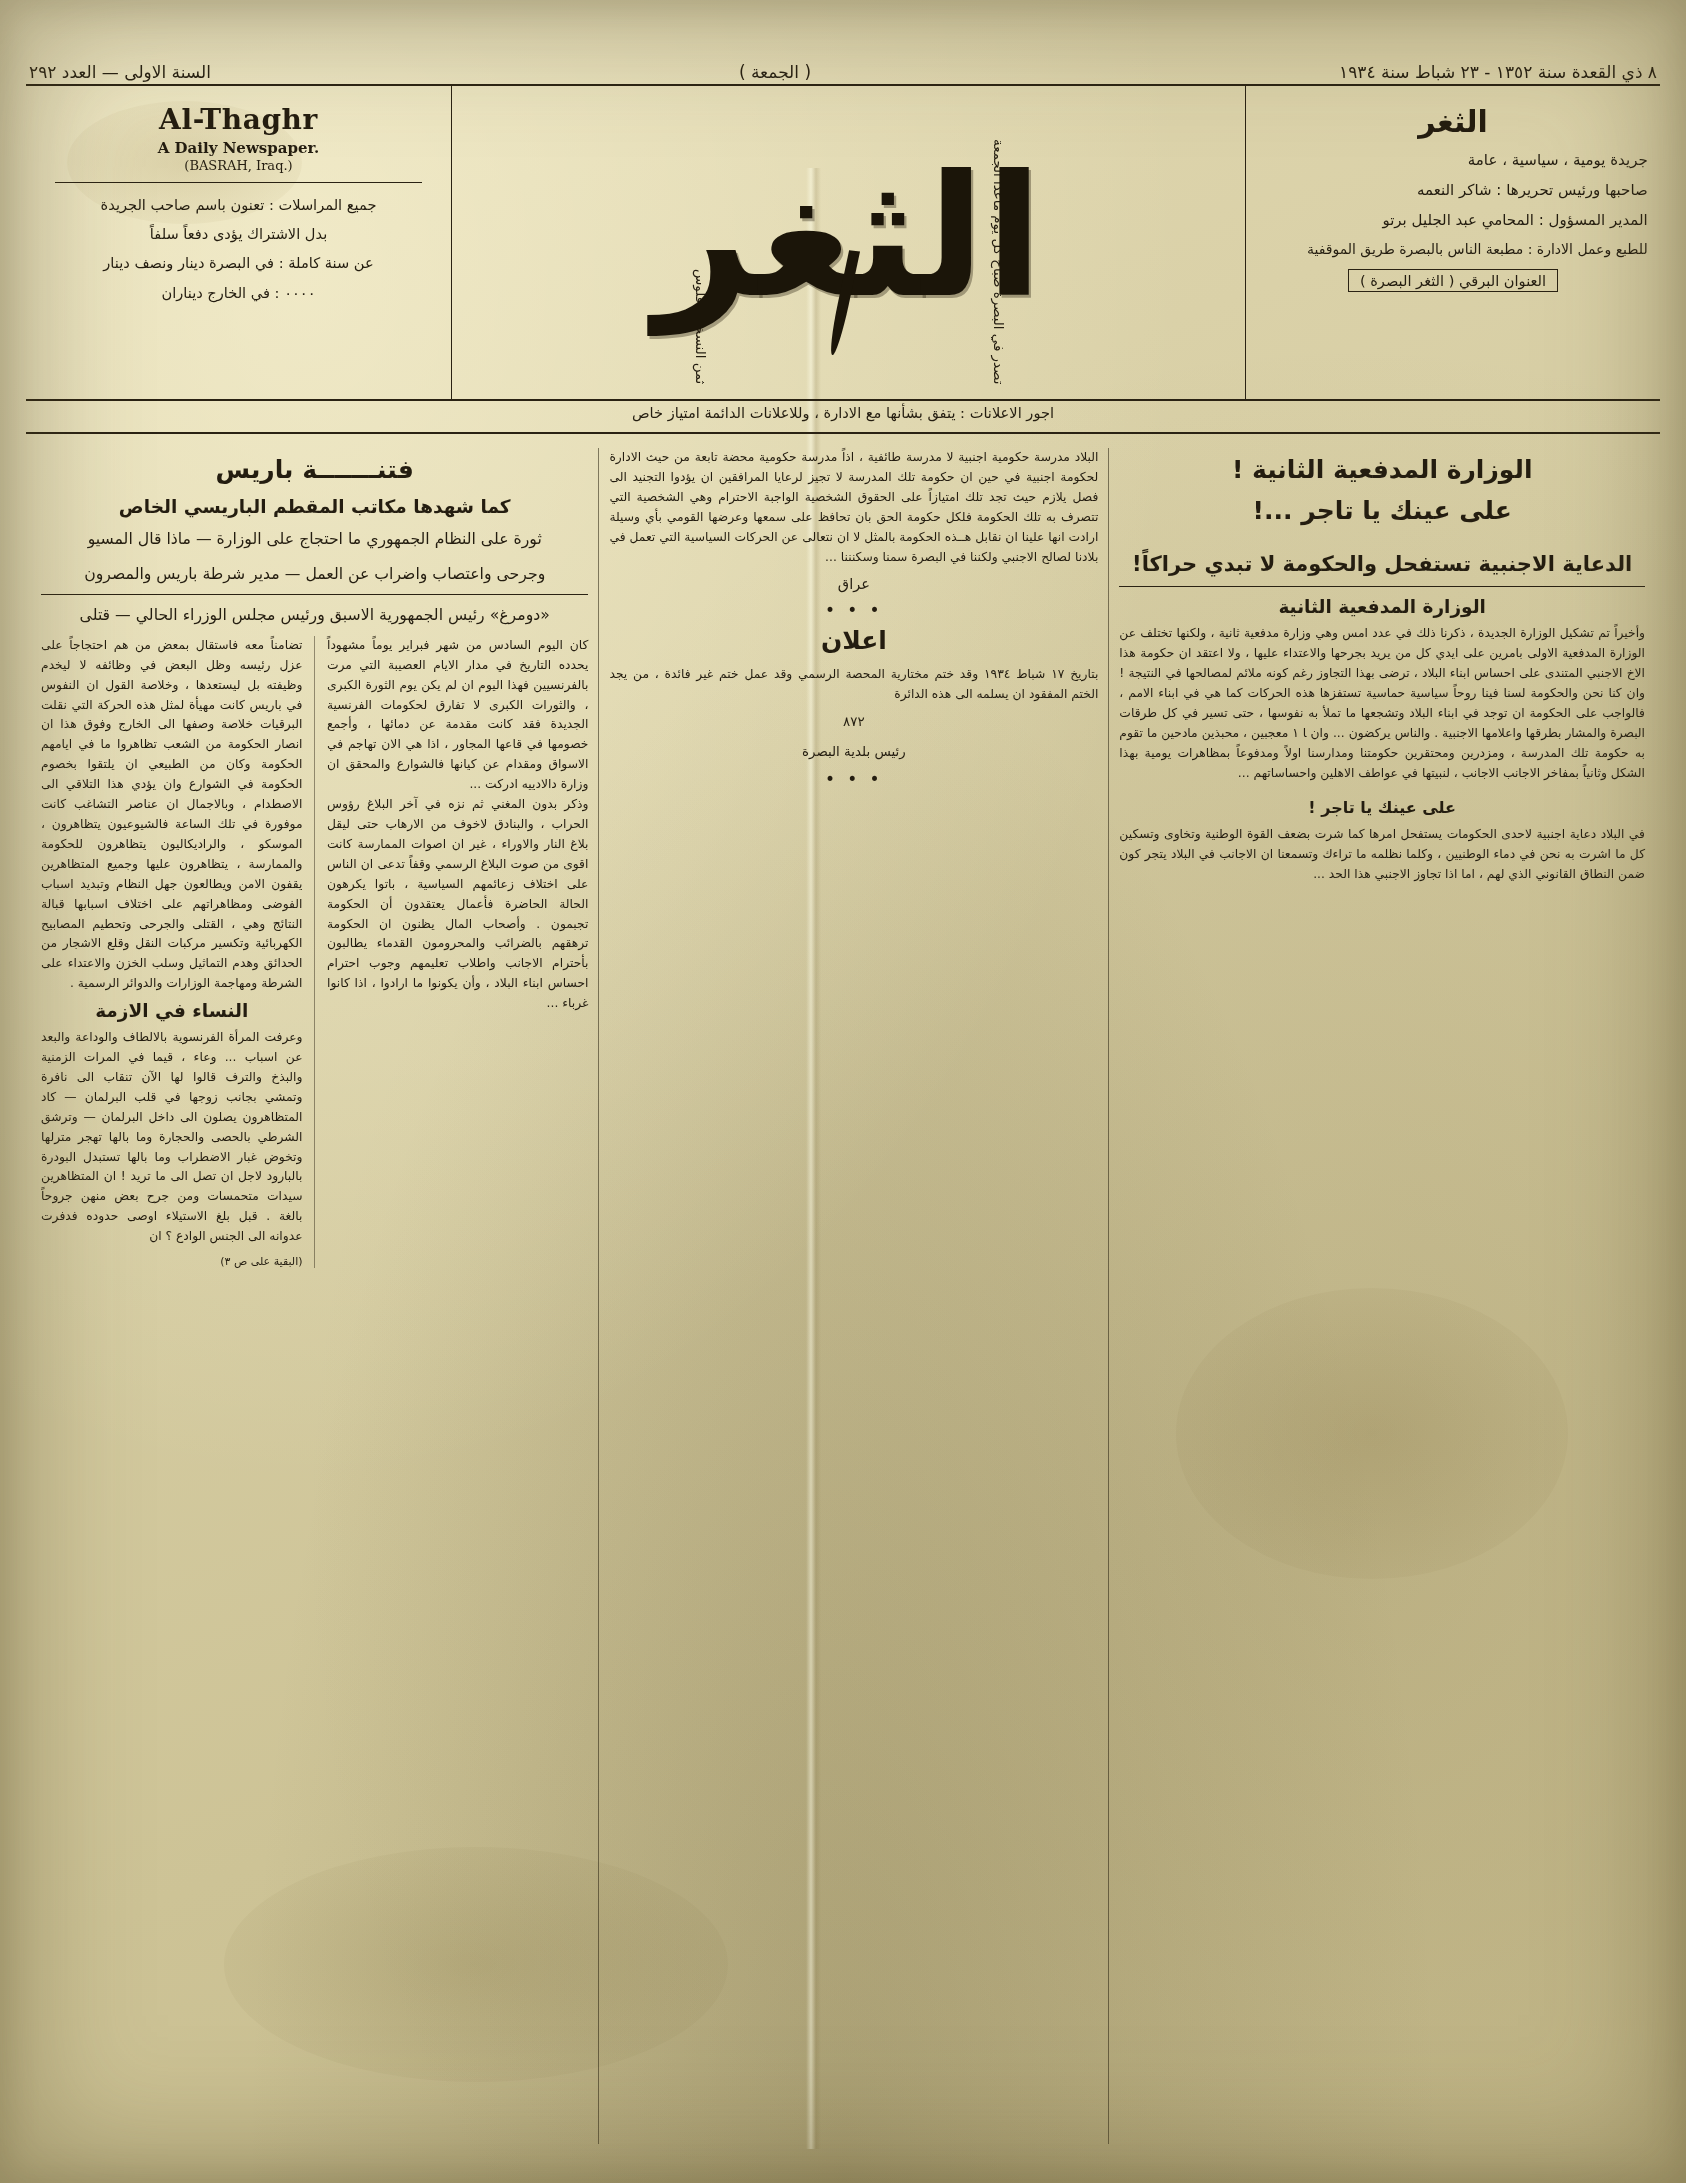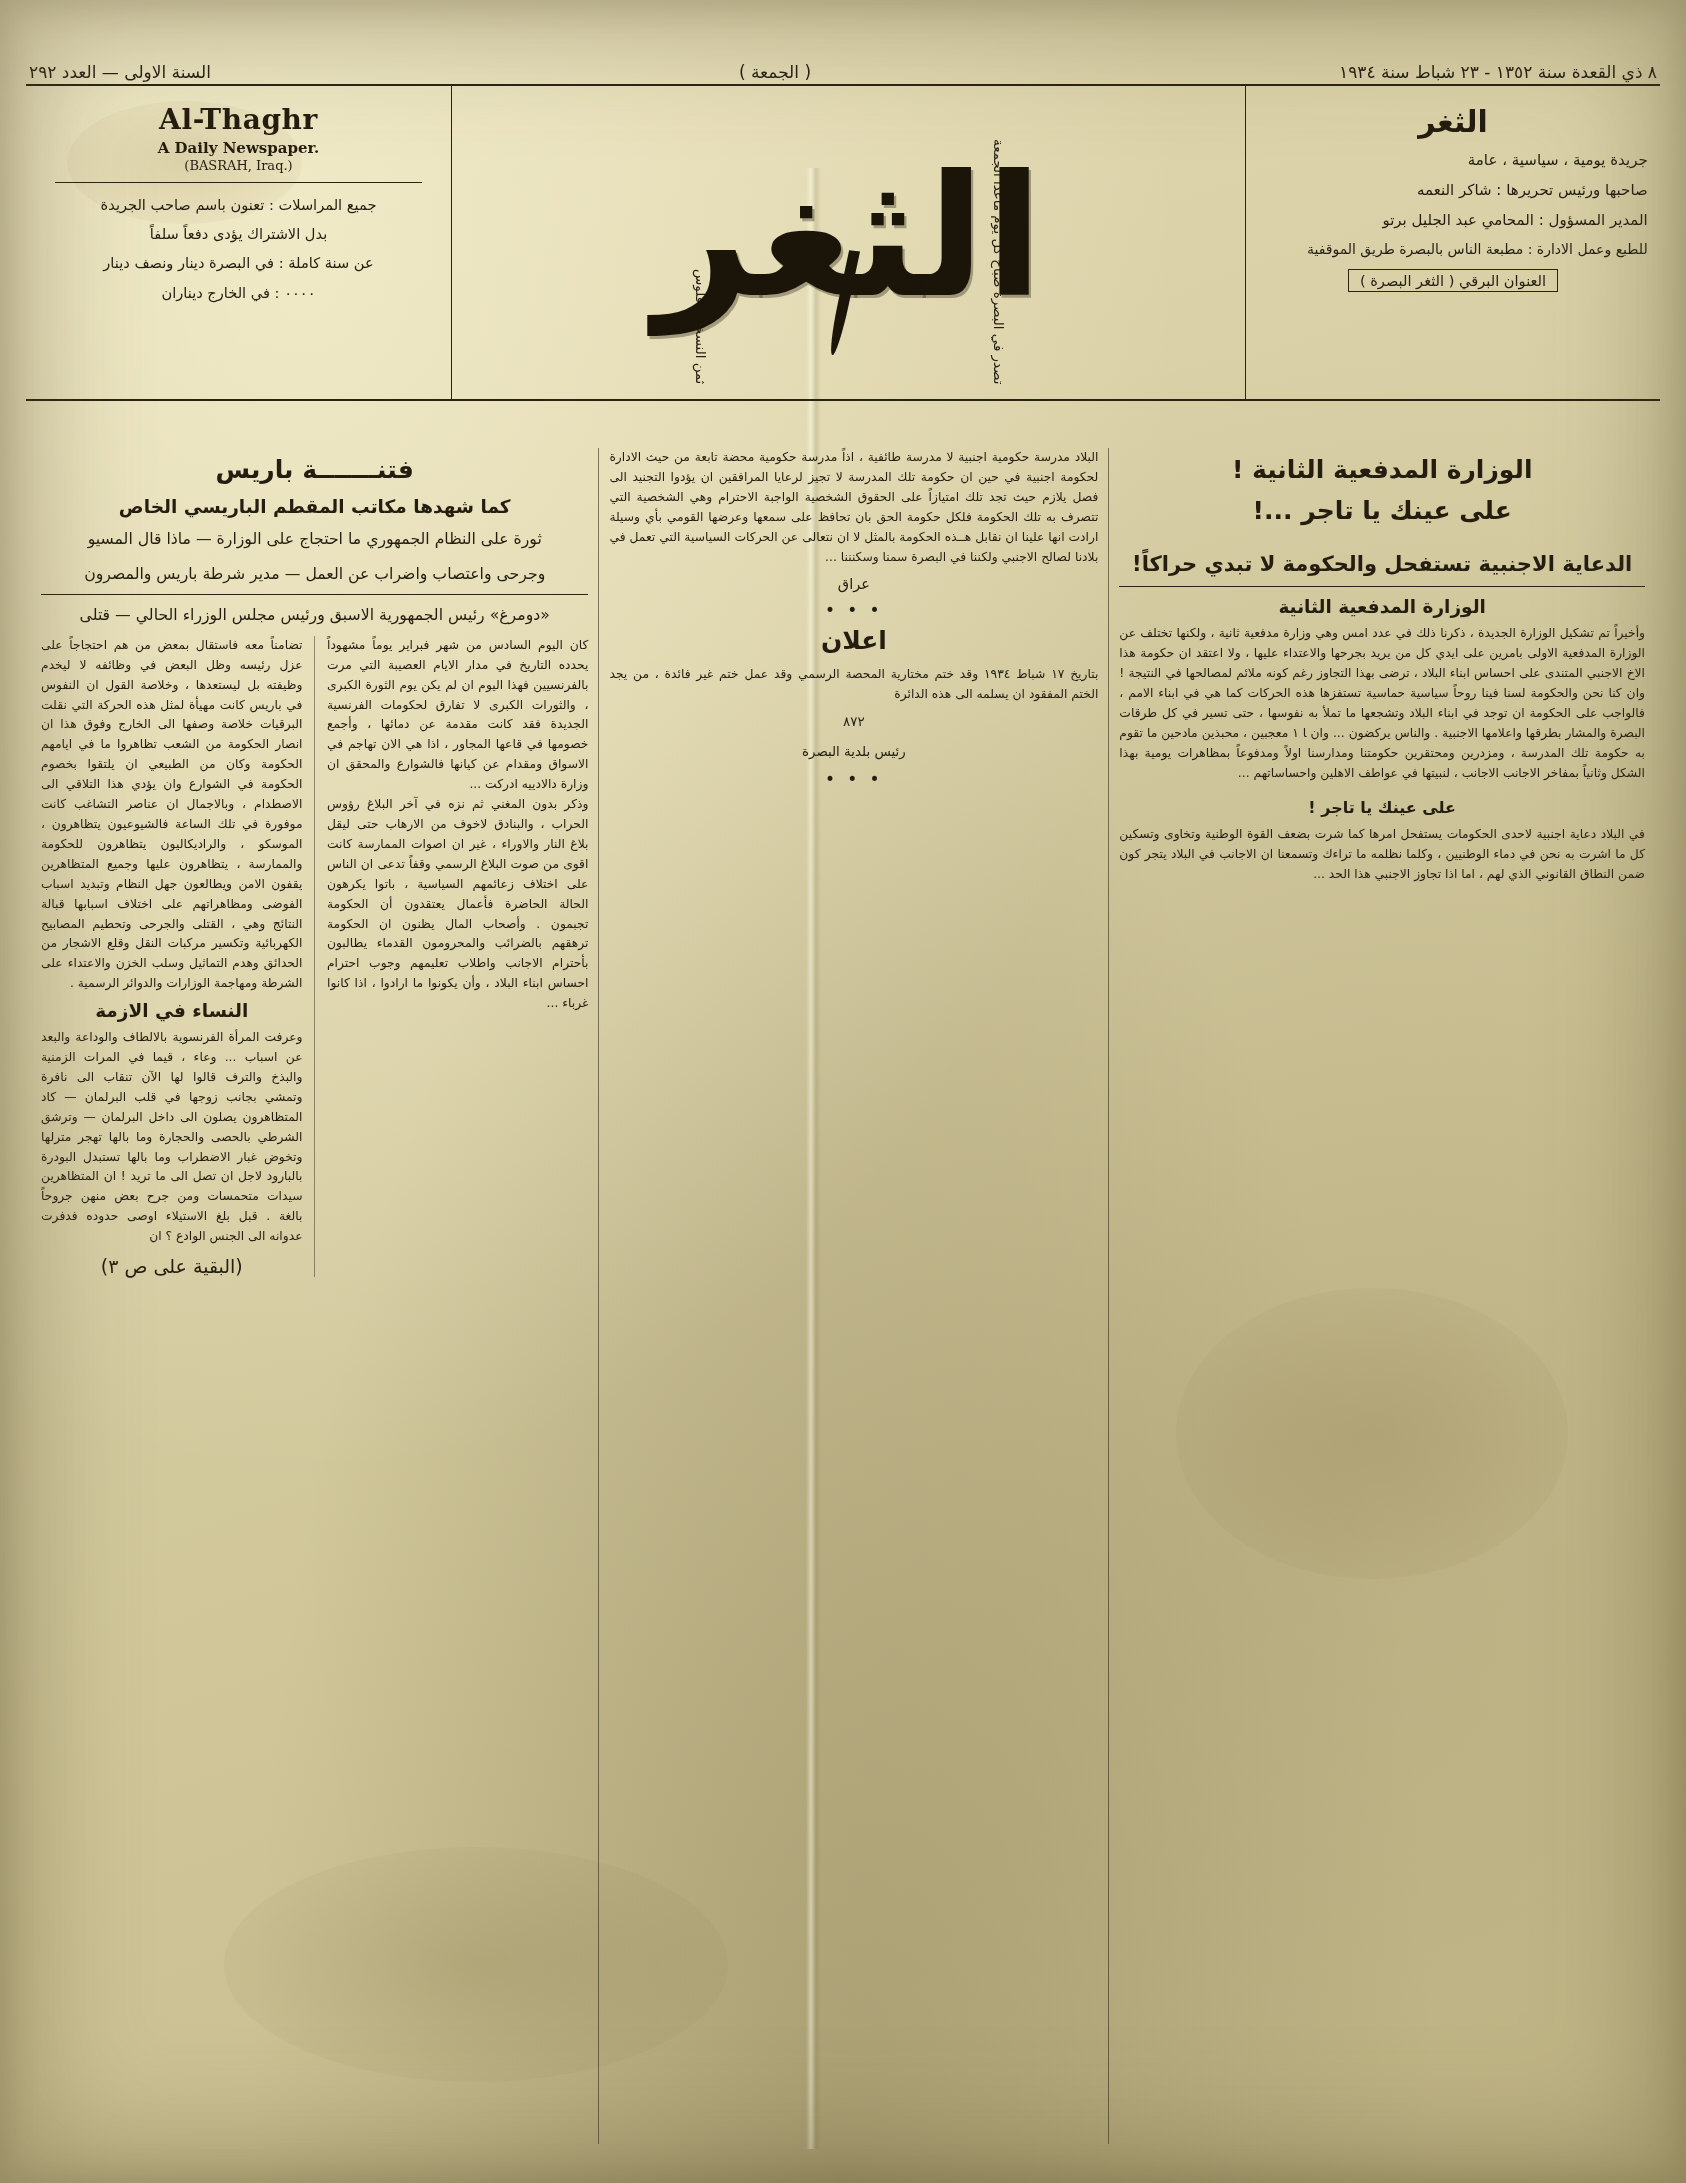--- a/index.html
+++ b/index.html
@@ -288,22 +288,22 @@
     font-weight: bold;
     margin: 5.6px 0 10px 0;
   }
   .sign-right {
     text-align: center;
     font-size: 13.4px;
     line-height: 1.7;
     margin-top: 6.7px;
   }
   .note-paren {
-    text-align: center;
-    font-size: 19px;
+    text-align: right;
+    font-size: 11px;
     margin-top: 7.8px;
   }
 </style>
 </head>
 <body>
 
 <div id="page">
 
   <div class="stain" style="left:67px;top:101px;width:235px;height:123px;background:radial-gradient(ellipse,rgba(150,130,70,0.22),rgba(150,130,70,0));"></div>
   <div class="stain" style="left:1176px;top:1288px;width:392px;height:291px;background:radial-gradient(ellipse,rgba(120,100,50,0.20),rgba(120,100,50,0));"></div>
@@ -343,20 +343,21 @@
       <hr>
       <div class="ar-lines">
         <div>جميع المراسلات : تعنون باسم صاحب الجريدة</div>
         <div>بدل الاشتراك يؤدى دفعاً سلفاً</div>
         <div>عن سنة كاملة : في البصرة دينار ونصف دينار</div>
         <div>٠٠٠٠    :    في الخارج ديناران</div>
       </div>
     </div>
   </div>
 
+  <div class="mh-ads">اجور الاعلانات : يتفق بشأنها مع الادارة ، وللاعلانات الدائمة امتياز خاص</div>
 
   <div class="columns">
 
     <div class="col col-1">
       <div class="headline-xl">الوزارة المدفعية الثانية !</div>
       <div class="headline-xl">على عينك يا تاجر ...!</div>
       <div class="headline-lg headline-ul">الدعاية الاجنبية تستفحل والحكومة لا تبدي حراكاً!</div>
 
       <div class="headline-md">الوزارة المدفعية الثانية</div>
       <div class="body-text">وأخيراً تم تشكيل الوزارة الجديدة ، ذكرنا ذلك في ع‍دد امس وهي وزارة مدفعية ثانية ، ولكنها تختلف عن الوزارة المدفعية الاولى بامرين على ايدي كل من يريد بجرحها والاعتداء عليها ، ولا اعتقد ان حكومة هذا الاخ الاجنبي المتندى على احساس ابناء البلاد ، ترضى بهذا التجاوز رغم كونه ملائم لمصالحها في النتيجة ! وان كنا نحن والحكومة لسنا فينا روحاً سياسية حماسية تستفزها هذه الحركات كما هي في ابناء الامم ، فالواجب على الحكومة ان توجد في ابناء البلاد وتشجعها ما تملأ به نفوسها ، حتى تسير في كل طرقات البصرة والمشار بطرقها واعلامها الاجنبية . والناس يركضون ... وان ‍ا ١ معجبين ، محبذين مادحين ما تقوم به حكومة تلك المدرسة ، ومزدرين ومحتقرين حكومتنا ومدارسنا اولاً ومدفوعاً بمظاهرات يومية بهذا الشكل وثانياً بمفاخر الاج‍انب الاجانب ، لنبيتها في عواطف الاهلين واحساساتهم ...</div>

